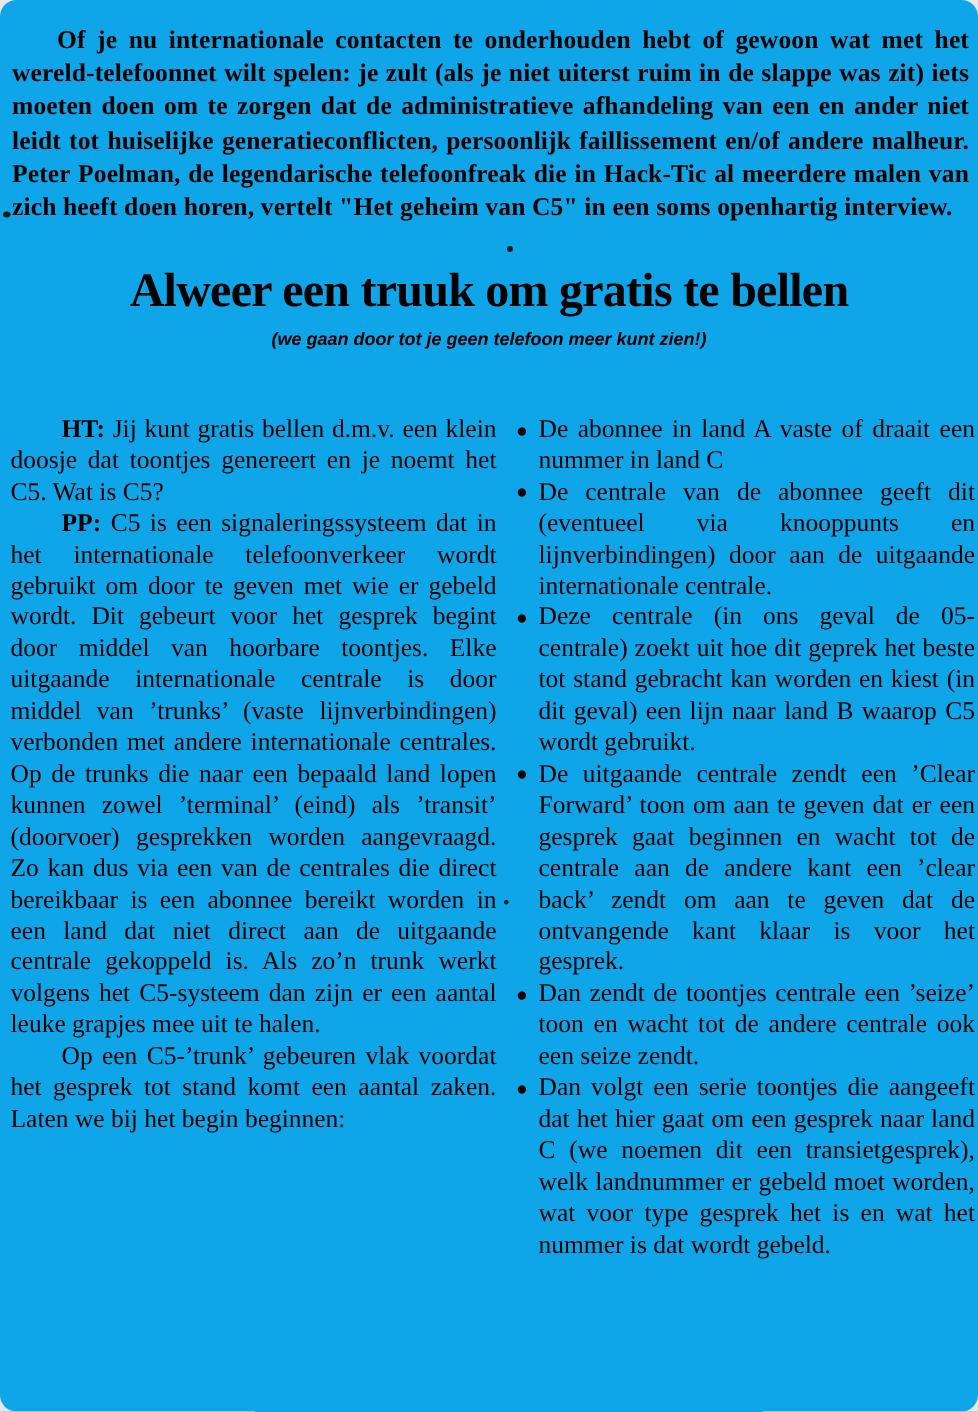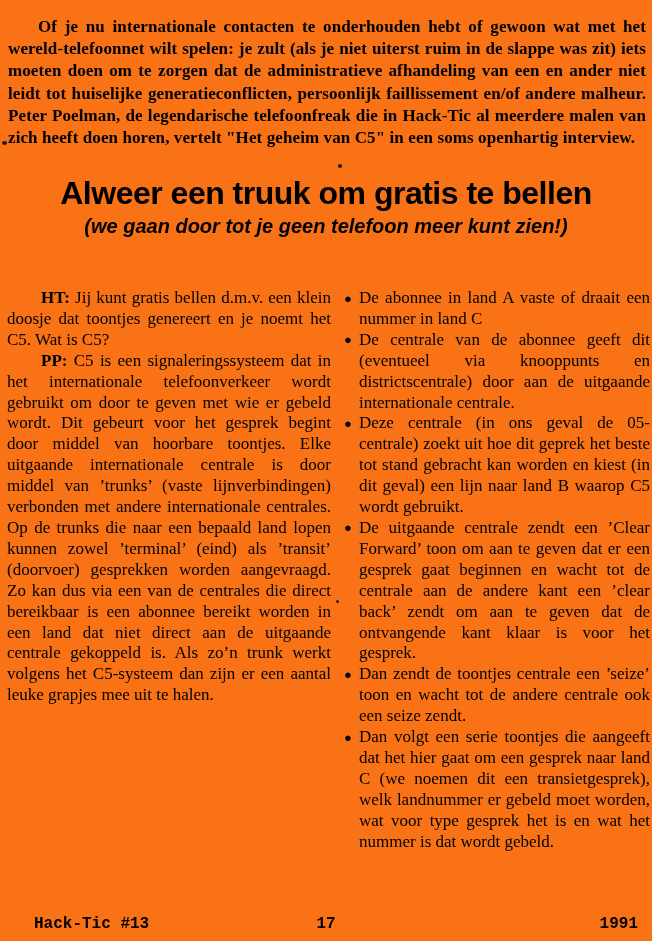--- a/index.html
+++ b/index.html
@@ -1,24 +1,25 @@
 <!DOCTYPE html>
 <html lang="nl"><head>
 <meta charset="utf-8">
 <style>
   html, body { margin: 0; padding: 0; background: #e8e8e8; }
   .page {
     position: relative;
     width: 652px;
     height: 941px;
     margin: 0 auto;
-    background: #f97316;
+    background: #0ea5e9;
     color: #000000;
     font-family: "Liberation Serif", serif;
     overflow: hidden;
+    border-radius: 11px;
   }
 
   
   .intro {
     position: absolute;
     top: 16px;
     left: 8px;
     width: 638px;
     margin: 0;
     font-size: 17px;
@@ -30,44 +31,44 @@
   }
 
   
   .headline {
     position: absolute;
     top: 174px;
     left: 0;
     width: 100%;
     margin: 0;
     text-align: center;
-    font-family: Liberation Sans, sans-serif;
+    font-family: Liberation Serif, serif;
     font-weight: bold;
     font-size: 32px;
     line-height: 38px;
     letter-spacing: -0.5px;
   }
   .subtitle {
     position: absolute;
     top: 216px;
     left: 0;
     width: 100%;
     margin: 0;
     text-align: center;
     font-family: "Liberation Sans", sans-serif;
     font-weight: bold;
     font-style: italic;
-    font-size: 20px;
+    font-size: 12px;
     line-height: 20px;
   }
 
   
   .columns {
     position: absolute;
-    top: 288px;
+    top: 276px;
     left: 7px;
     width: 643px;
     display: flex;
     gap: 13px;
     font-size: 17px;
     line-height: 20.9px;
     text-align: justify;
     hyphens: auto;
     -webkit-hyphens: auto;
   }
@@ -125,30 +126,33 @@
 
     <div class="col-left">
       <p class="para">
         <span class="speaker">HT:</span>
         <span>Jij kunt gratis bellen d.m.v. een klein doosje dat toontjes genereert en je noemt het C5. Wat is C5?</span>
       </p>
       <p class="para">
         <span class="speaker">PP:</span>
         <span>C5 is een signaleringssysteem dat in het internationale telefoonverkeer wordt gebruikt om door te geven met wie er gebeld wordt. Dit gebeurt voor het gesprek begint door middel van hoorbare toontjes. Elke uitgaande internationale centrale is door middel van ’trunks’ (vaste lijnverbindingen) verbonden met andere internationale centrales. Op de trunks die naar een bepaald land lopen kunnen zowel ’terminal’ (eind) als ’transit’ (doorvoer) gesprekken worden aangevraagd. Zo kan dus via een van de centrales die direct bereikbaar is een abonnee bereikt worden in een land dat niet direct aan de uitgaande centrale gekoppeld is. Als zo’n trunk werkt volgens het C5-systeem dan zijn er een aantal leuke grapjes mee uit te halen.</span>
       </p>
+      <p class="para">
+        <span>Op een C5-’trunk’ gebeuren vlak voordat het gesprek tot stand komt een aantal zaken. Laten we bij het begin beginnen:</span>
+      </p>
     </div>
 
     <div class="col-right">
       <div class="bullet-item">
         <span class="bullet">●</span>
         <span>De abonnee in land A vaste of draait een nummer in land C</span>
       </div>
       <div class="bullet-item">
         <span class="bullet">●</span>
-        <span>De centrale van de abonnee geeft dit (eventueel via knooppunts en districtscentrale) door aan de uitgaande internationale centrale.</span>
+        <span>De centrale van de abonnee geeft dit (eventueel via knooppunts en lijnverbindingen) door aan de uitgaande internationale centrale.</span>
       </div>
       <div class="bullet-item">
         <span class="bullet">●</span>
         <span>Deze centrale (in ons geval de 05-centrale) zoekt uit hoe dit geprek het beste tot stand gebracht kan worden en kiest (in dit geval) een lijn naar land B waarop C5 wordt gebruikt.</span>
       </div>
       <div class="bullet-item">
         <span class="bullet">●</span>
         <span>De uitgaande centrale zendt een ’Clear Forward’ toon om aan te geven dat er een gesprek gaat beginnen en wacht tot de centrale aan de andere kant een ’clear back’ zendt om aan te geven dat de ontvangende kant klaar is voor het gesprek.</span>
       </div>
       <div class="bullet-item">
@@ -156,19 +160,14 @@
         <span>Dan zendt de toontjes centrale een ’seize’ toon en wacht tot de andere centrale ook een seize zendt.</span>
       </div>
       <div class="bullet-item">
         <span class="bullet">●</span>
         <span>Dan volgt een serie toontjes die aangeeft dat het hier gaat om een gesprek naar land C (we noemen dit een transietgesprek), welk landnummer er gebeld moet worden, wat voor type gesprek het is en wat het nummer is dat wordt gebeld.</span>
       </div>
     </div>
 
   </div>
 
-  <div class="footer">
-    <span class="f-left">Hack-Tic #13</span>
-    <span class="f-center">17</span>
-    <span class="f-right">1991</span>
-  </div>
 
 </div>
 
 </body></html>

